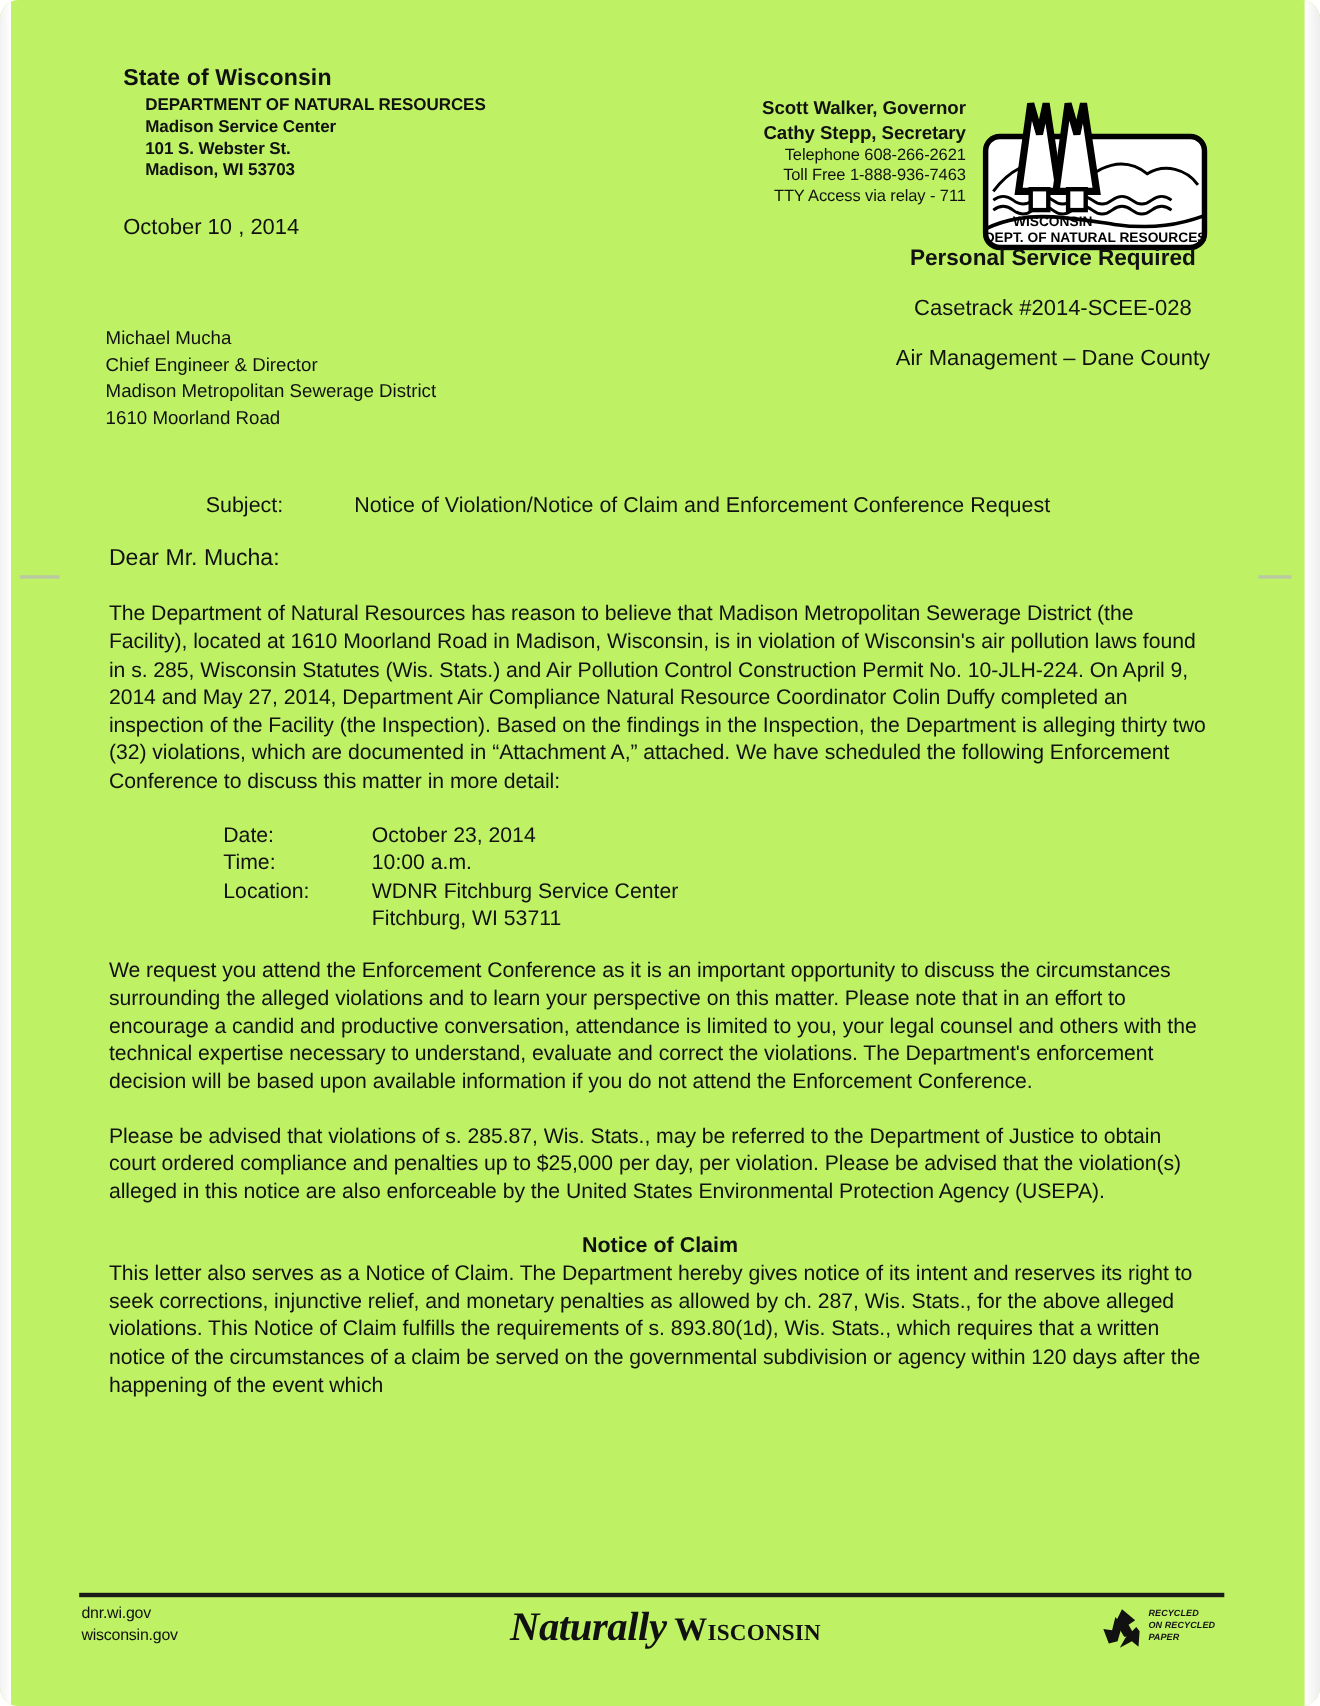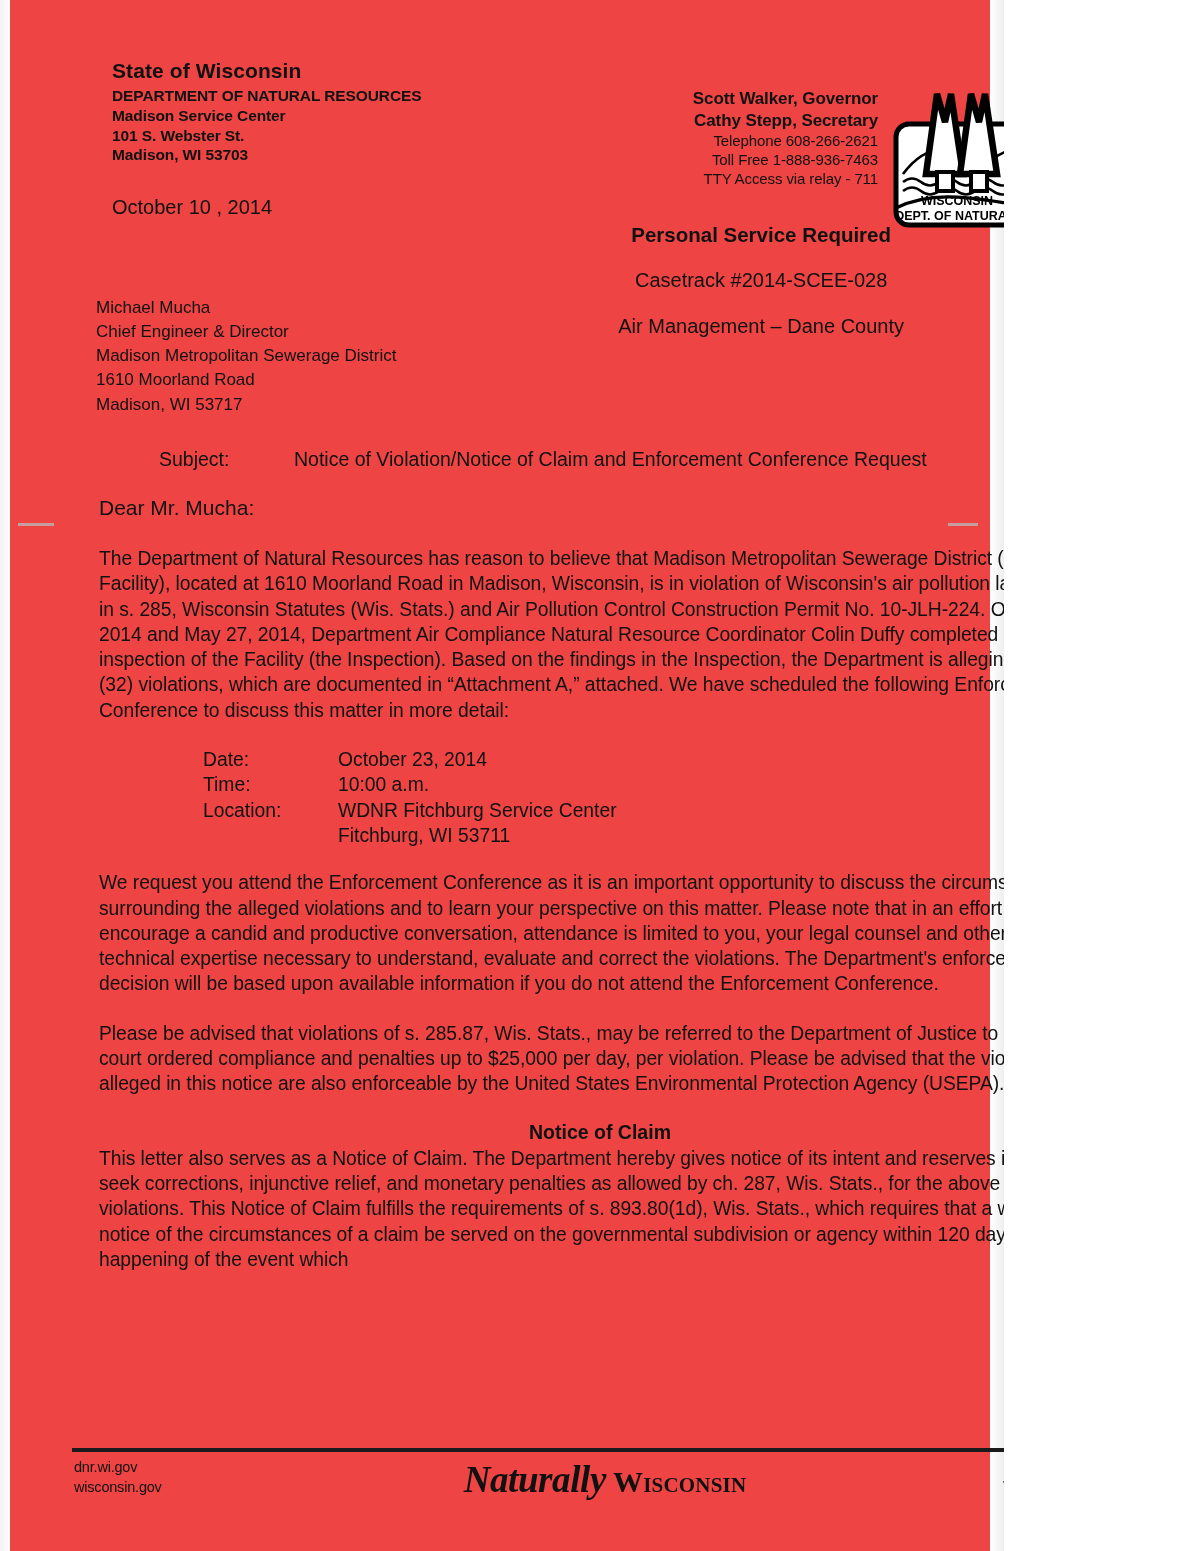--- a/index.html
+++ b/index.html
@@ -7,24 +7,25 @@
     margin: 0;
     padding: 0;
     background: #ffffff;
   }
   body {
     font-family: "Liberation Sans", sans-serif;
     color: #111111;
   }
   #page {
     position: relative;
-    width: 1004px;
+    width: 1200px;
     height: 1551px;
-    background: #ef4444;
+    background: #bef264;
     overflow: hidden;
+    border-radius: 17px;
   }
 
   
   .scan-edge-left {
     position: absolute;
     left: 0; top: 0;
     width: 10px; height: 1551px;
     background: linear-gradient(to right, #f2f2f2, #ffffff);
   }
   .scan-edge-right {
@@ -57,20 +58,21 @@
   .agency-state {
     font-size: 21px;
     font-weight: bold;
     letter-spacing: .1px;
     margin-bottom: 1px;
   }
   .agency-line {
     font-size: 15.5px;
     font-weight: bold;
     letter-spacing: -.1px;
+    margin-left: 20px;
   }
 
   .contact-block {
     position: absolute;
     left: 460px; top: 42px;
     width: 418px;
     text-align: right;
     line-height: 1.27;
   }
   .contact-bold {
@@ -111,21 +113,21 @@
   .recipient {
     position: absolute;
     left: 96px; top: 296px;
     font-size: 17px;
     line-height: 1.42;
   }
 
   
   .subject-row {
     position: absolute;
-    left: 159px; top: 448px;
+    left: 187px; top: 448px;
     font-size: 19.5px;
     width: 960px;
   }
   .subject-label {
     display: inline-block;
     width: 135px;
   }
 
   
   .salutation {
@@ -273,21 +275,20 @@
     <div class="service-title">Personal Service Required</div>
     <div class="service-line">Casetrack #2014-SCEE-028</div>
     <div class="service-line">Air Management – Dane County</div>
   </div>
 
   <div class="recipient">
     <div>Michael Mucha</div>
     <div>Chief Engineer &amp; Director</div>
     <div>Madison Metropolitan Sewerage District</div>
     <div>1610 Moorland Road</div>
-    <div>Madison, WI 53717</div>
   </div>
 
   <div class="subject-row">
     <span class="subject-label">Subject:</span><span>Notice of Violation/Notice of Claim and Enforcement Conference Request</span>
   </div>
 
   <div class="salutation">Dear Mr. Mucha:</div>
 
   <div class="body-wrap">
 

